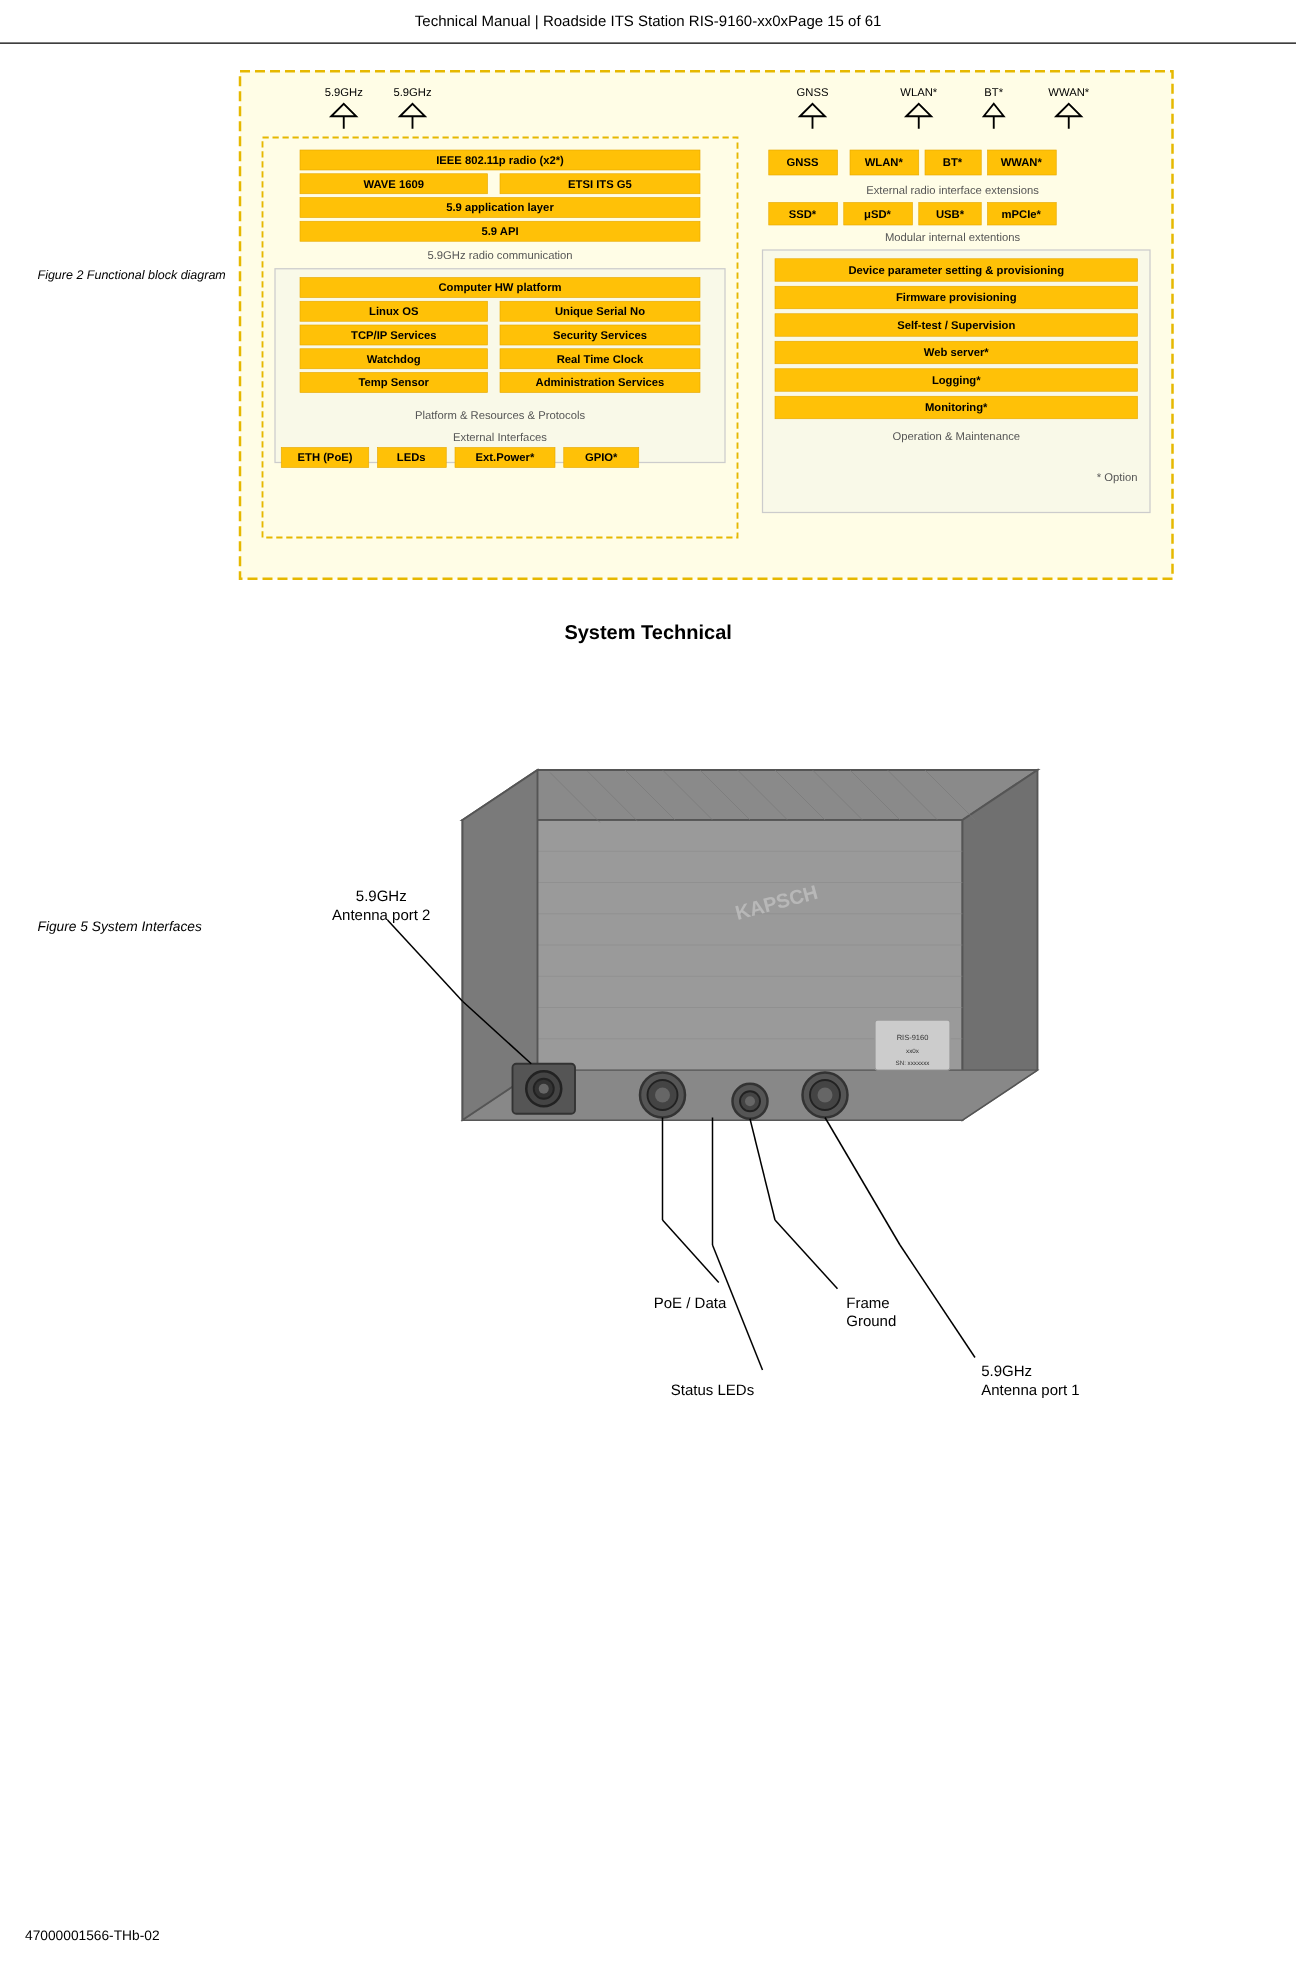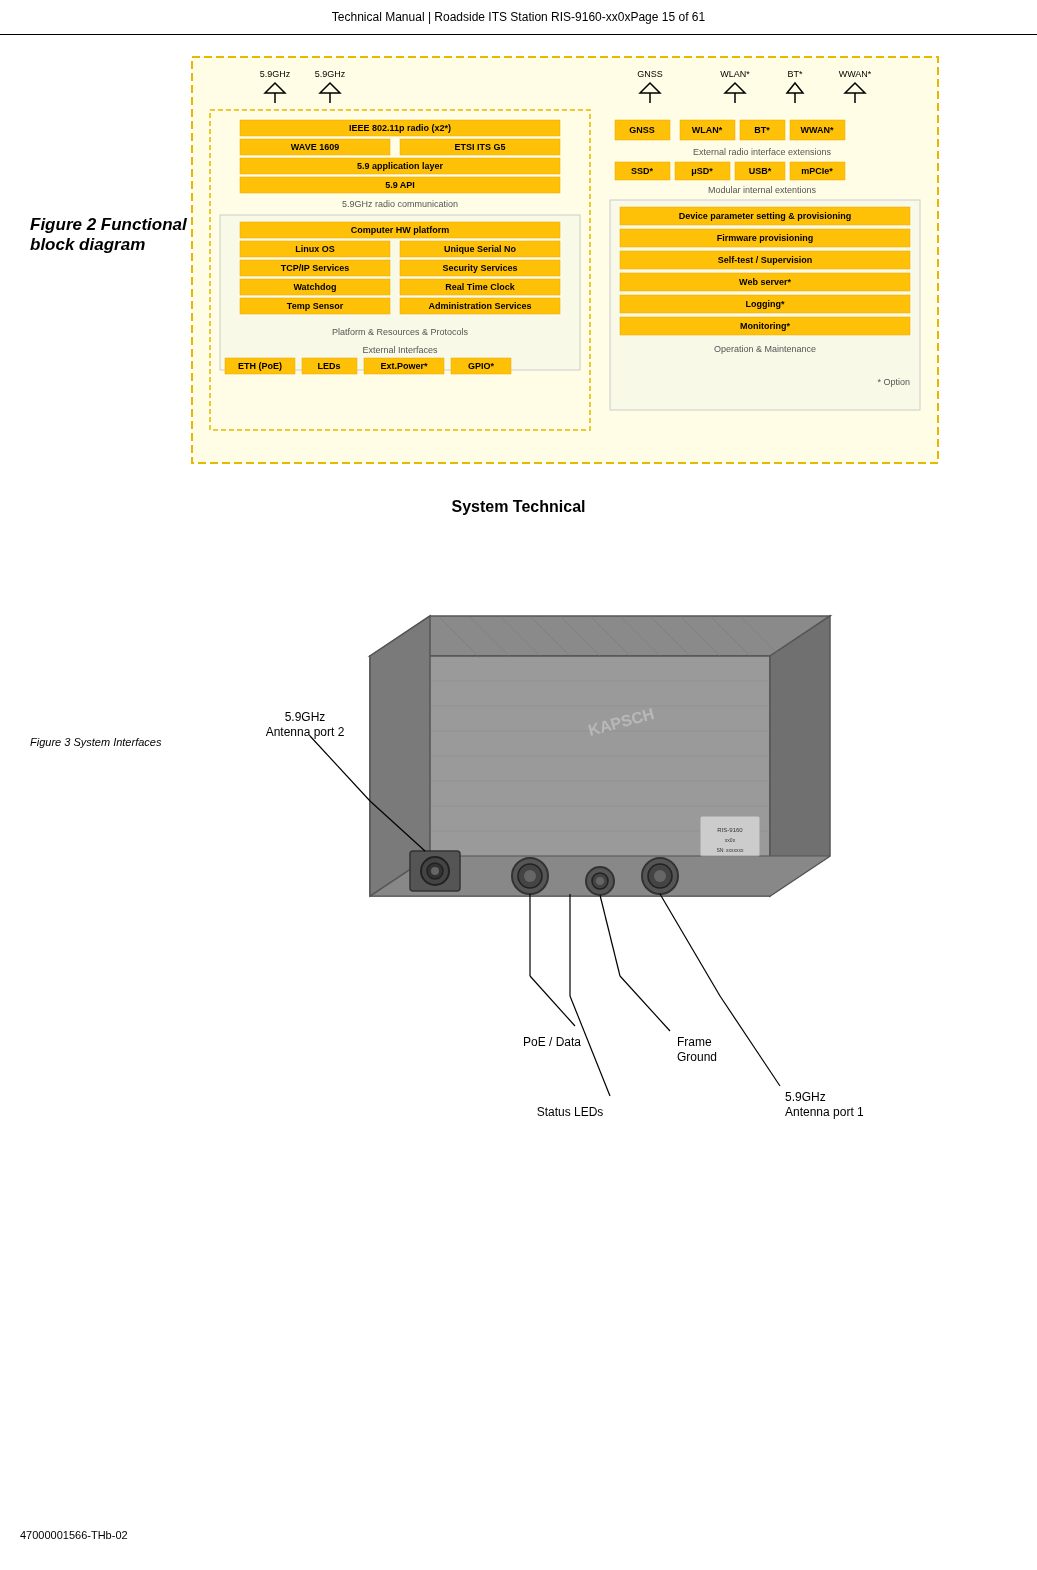--- a/index.html
+++ b/index.html
@@ -30,25 +30,24 @@
 
     
     .diagram-section {
       display: flex;
       align-items: flex-start;
       margin-bottom: 30px;
     }
 
     .figure-label {
       font-style: italic;
-      font-size: 17px;
+      font-size: 10px;
       width: 160px;
       padding-top: 160px;
       flex-shrink: 0;
-      font-weight: bold;
     }
 
     
     .section-heading {
       font-size: 16px;
       font-weight: bold;
       text-align: center;
       margin: 20px 0 15px 0;
     }
 
@@ -70,21 +69,21 @@
 
     .device-image-area {
       flex: 1;
       position: relative;
       height: 680px;
     }
 
     
     .page-footer {
       position: absolute;
-      bottom: 29px;
+      bottom: 15px;
       left: 20px;
       font-size: 11px;
     }
   </style>
 </head>
 <body>
 
 <div class="page-header">
   <span>Technical Manual | Roadside ITS Station RIS-9160-xx0x</span>
   <span>Page 15 of 61</span>
@@ -227,21 +226,21 @@
         <text x="575" y="297" font-size="9" text-anchor="middle" fill="#555">Operation &amp; Maintenance</text>
 
         <text x="720" y="330" font-size="9" text-anchor="end" fill="#555">* Option</text>
       </svg>
     </div>
   </div>
 
   <div class="section-heading">System Technical</div>
 
   <div class="system-interfaces-section">
-    <div class="fig3-label">Figure 3 System Interfaces</div>
+    <div class="fig3-label">Figure 5 System Interfaces</div>
 
     <div class="device-image-area">
       
       <svg width="700" height="680" viewBox="0 0 700 680" xmlns="http://www.w3.org/2000/svg">
 
         <polygon points="180,120 580,120 640,80 240,80" fill="#8a8a8a" stroke="#555" stroke-width="1.5"></polygon>
 
         <rect x="180" y="120" width="400" height="240" fill="#9a9a9a" stroke="#555" stroke-width="1.5"></rect>
 
         <polygon points="580,120 640,80 640,320 580,360" fill="#707070" stroke="#555" stroke-width="1.5"></polygon>

